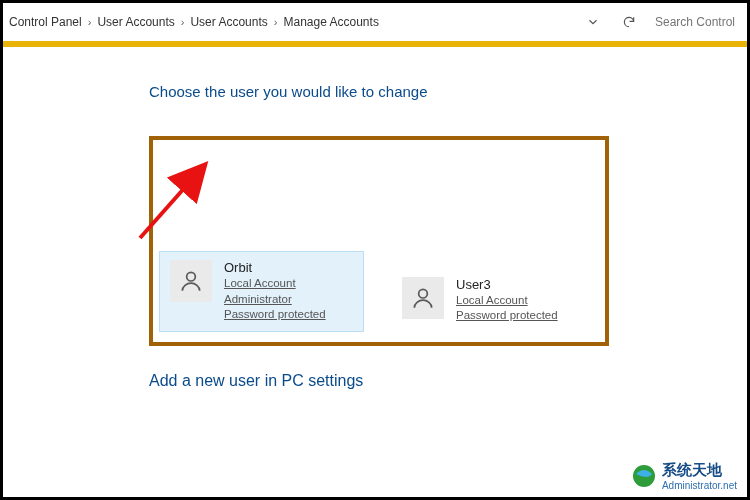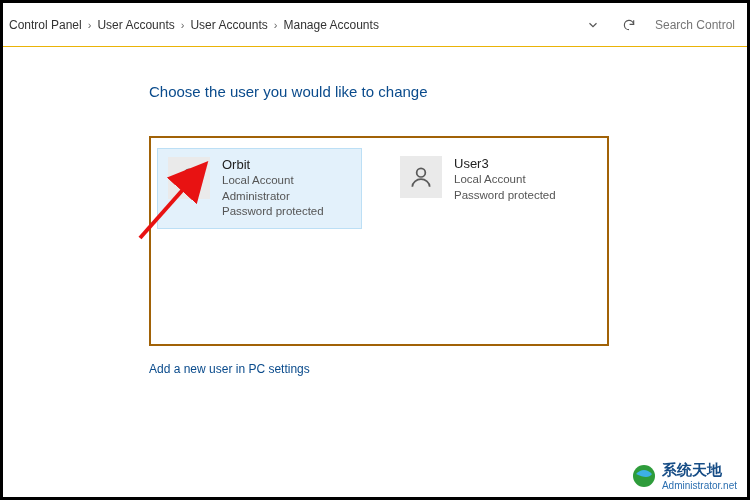--- a/index.html
+++ b/index.html
@@ -11,21 +11,21 @@
     width: 750px;
     height: 500px;
     position: relative;
     overflow: hidden;
     border: 3px solid #000;
   }
   .header {
     display: flex;
     align-items: center;
     height: 44px;
-    border-bottom: 1px solid #eab308;
+    border-bottom: 6px solid #eab308;
     padding: 0 6px 0 4px;
     gap: 8px;
   }
   .breadcrumb {
     display: flex;
     align-items: center;
     gap: 6px;
     font-size: 12px;
     color: #333;
     flex: 1;
@@ -51,52 +51,52 @@
     padding: 36px 0 0 146px;
     position: relative;
   }
   .page-title {
     color: #0a4b8c;
     font-size: 15px;
     font-weight: 400;
     margin-bottom: 36px;
   }
   .accounts-frame {
-    border: 2px solid #a16207;
+    border: 4px solid #a16207;
     width: 460px;
     height: 210px;
     position: relative;
     padding: 10px 6px;
     display: flex;
-    align-items: flex-start;
+    align-items: flex-end;
     gap: 28px;
   }
   .account {
     display: flex;
     gap: 12px;
     padding: 8px 10px;
     width: 205px;
   }
   .account.selected {
     background: #e3f1fb;
     border: 1px solid #bcdff5;
   }
   .avatar {
     width: 42px; height: 42px;
     background: #eaeaea;
     display: flex; align-items: center; justify-content: center;
     flex-shrink: 0;
   }
   .avatar svg { width: 26px; height: 26px; stroke: #5a5a5a; fill: none; stroke-width: 1.6; }
   .acct-name { font-size: 13px; color: #222; margin-bottom: 1px; }
-  .acct-line { font-size: 11.5px; color: #555; line-height: 1.35; }
+  .acct-line { font-size: 11.5px; color: #555; line-height: 1.35; text-decoration: underline; }
   .add-link {
     color: #0a4b8c;
-    font-size: 12px;
-    margin-top: 16px;
+    font-size: 16px;
+    margin-top: 26px;
     display: inline-block;
     cursor: pointer;
   }
   .arrow {
     position: absolute;
     left: 122px;
     top: 140px;
     pointer-events: none;
   }
   .watermark {

